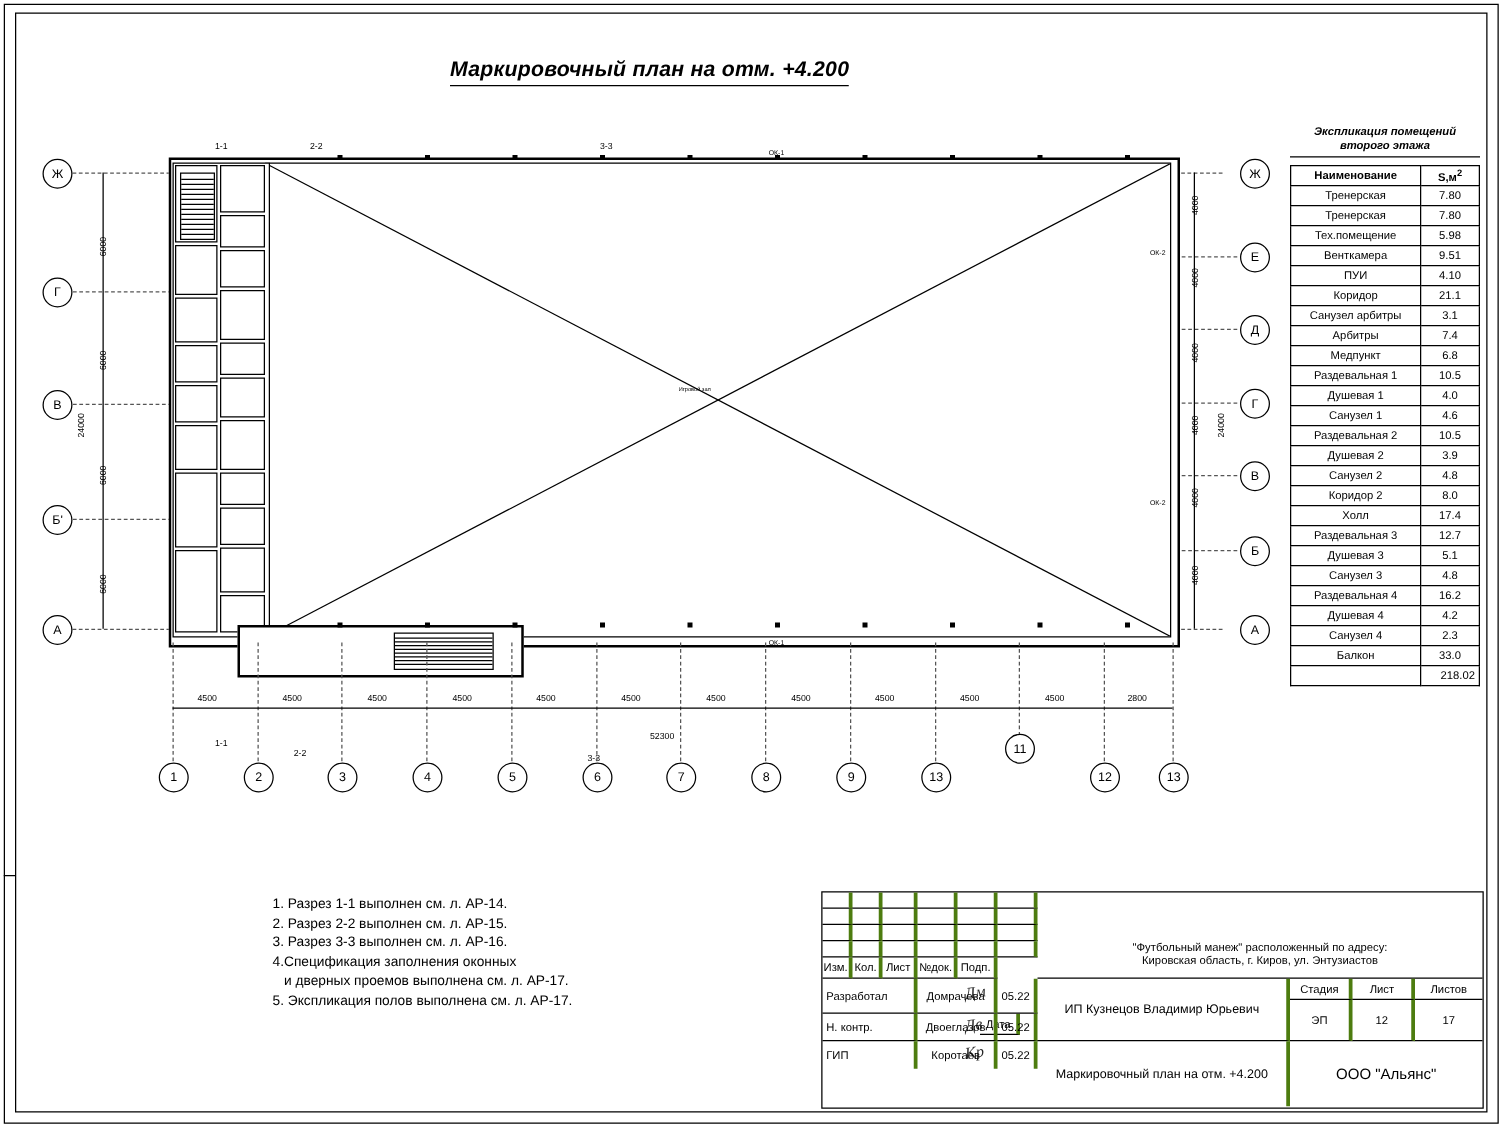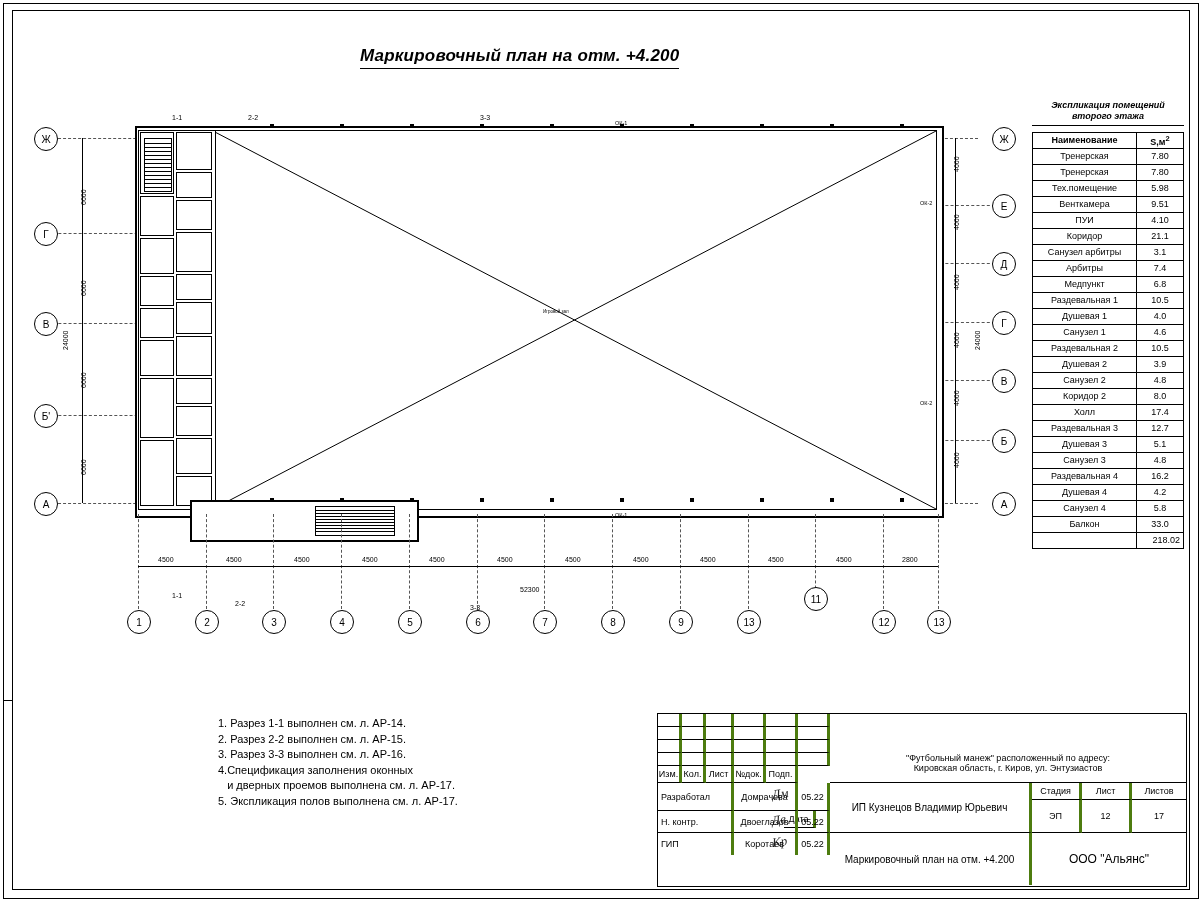--- a/index.html
+++ b/index.html
@@ -356,21 +356,21 @@
           <tr>
             <td class="name">Раздевальная 4</td>
             <td class="val">16.2</td>
           </tr>
           <tr>
             <td class="name">Душевая 4</td>
             <td class="val">4.2</td>
           </tr>
           <tr>
             <td class="name">Санузел 4</td>
-            <td class="val">5.8</td>
+            <td class="val">2.3</td>
           </tr>
           <tr>
             <td class="name">Балкон</td>
             <td class="val">33.0</td>
           </tr>
           <tr class="total">
             <td class="blank">&nbsp;</td>
             <td class="val">218.02</td>
           </tr>
         </tbody>

